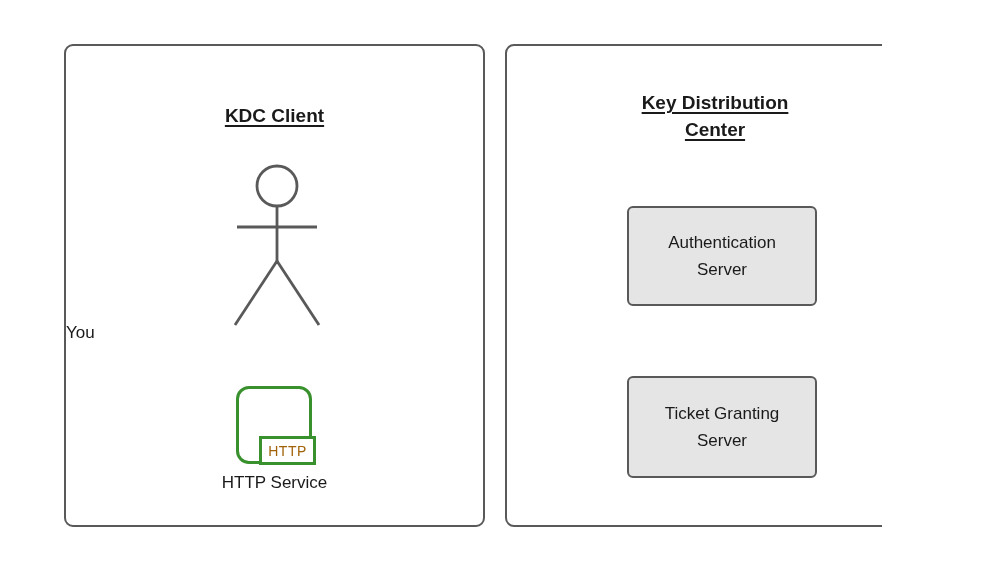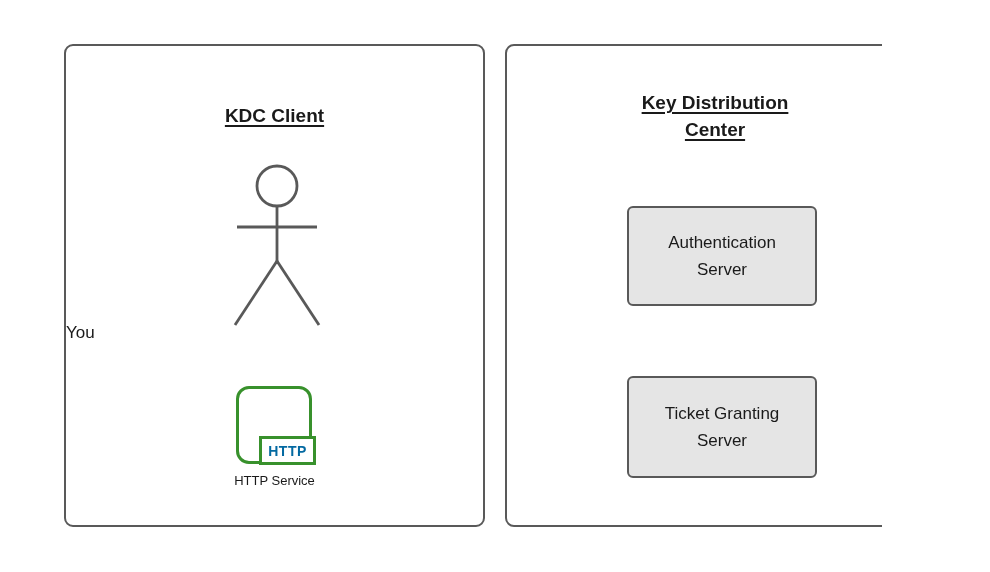--- a/index.html
+++ b/index.html
@@ -79,31 +79,31 @@
     width: 57px;
     height: 29px;
     border: 3px solid #38912C;
     background: #ffffff;
     box-sizing: border-box;
     z-index: 2;
     display: flex;
     align-items: center;
     justify-content: center;
     font-size: 14px;
-    font-weight: 700;
-    color: #0369a1;
+    font-weight: 400;
+    color: #a16207;
     letter-spacing: 0.5px;
   }
   .http-label {
     position: absolute;
     left: 0;
     right: 0;
     top: 427px;
     text-align: center;
-    font-size: 13px;
+    font-size: 17px;
     color: #1a1a1a;
   }
 
   .server-box {
     position: absolute;
     left: 120px;
     width: 190px;
     border: 2.5px solid #595959;
     border-radius: 6px;
     background: #e5e5e5;

